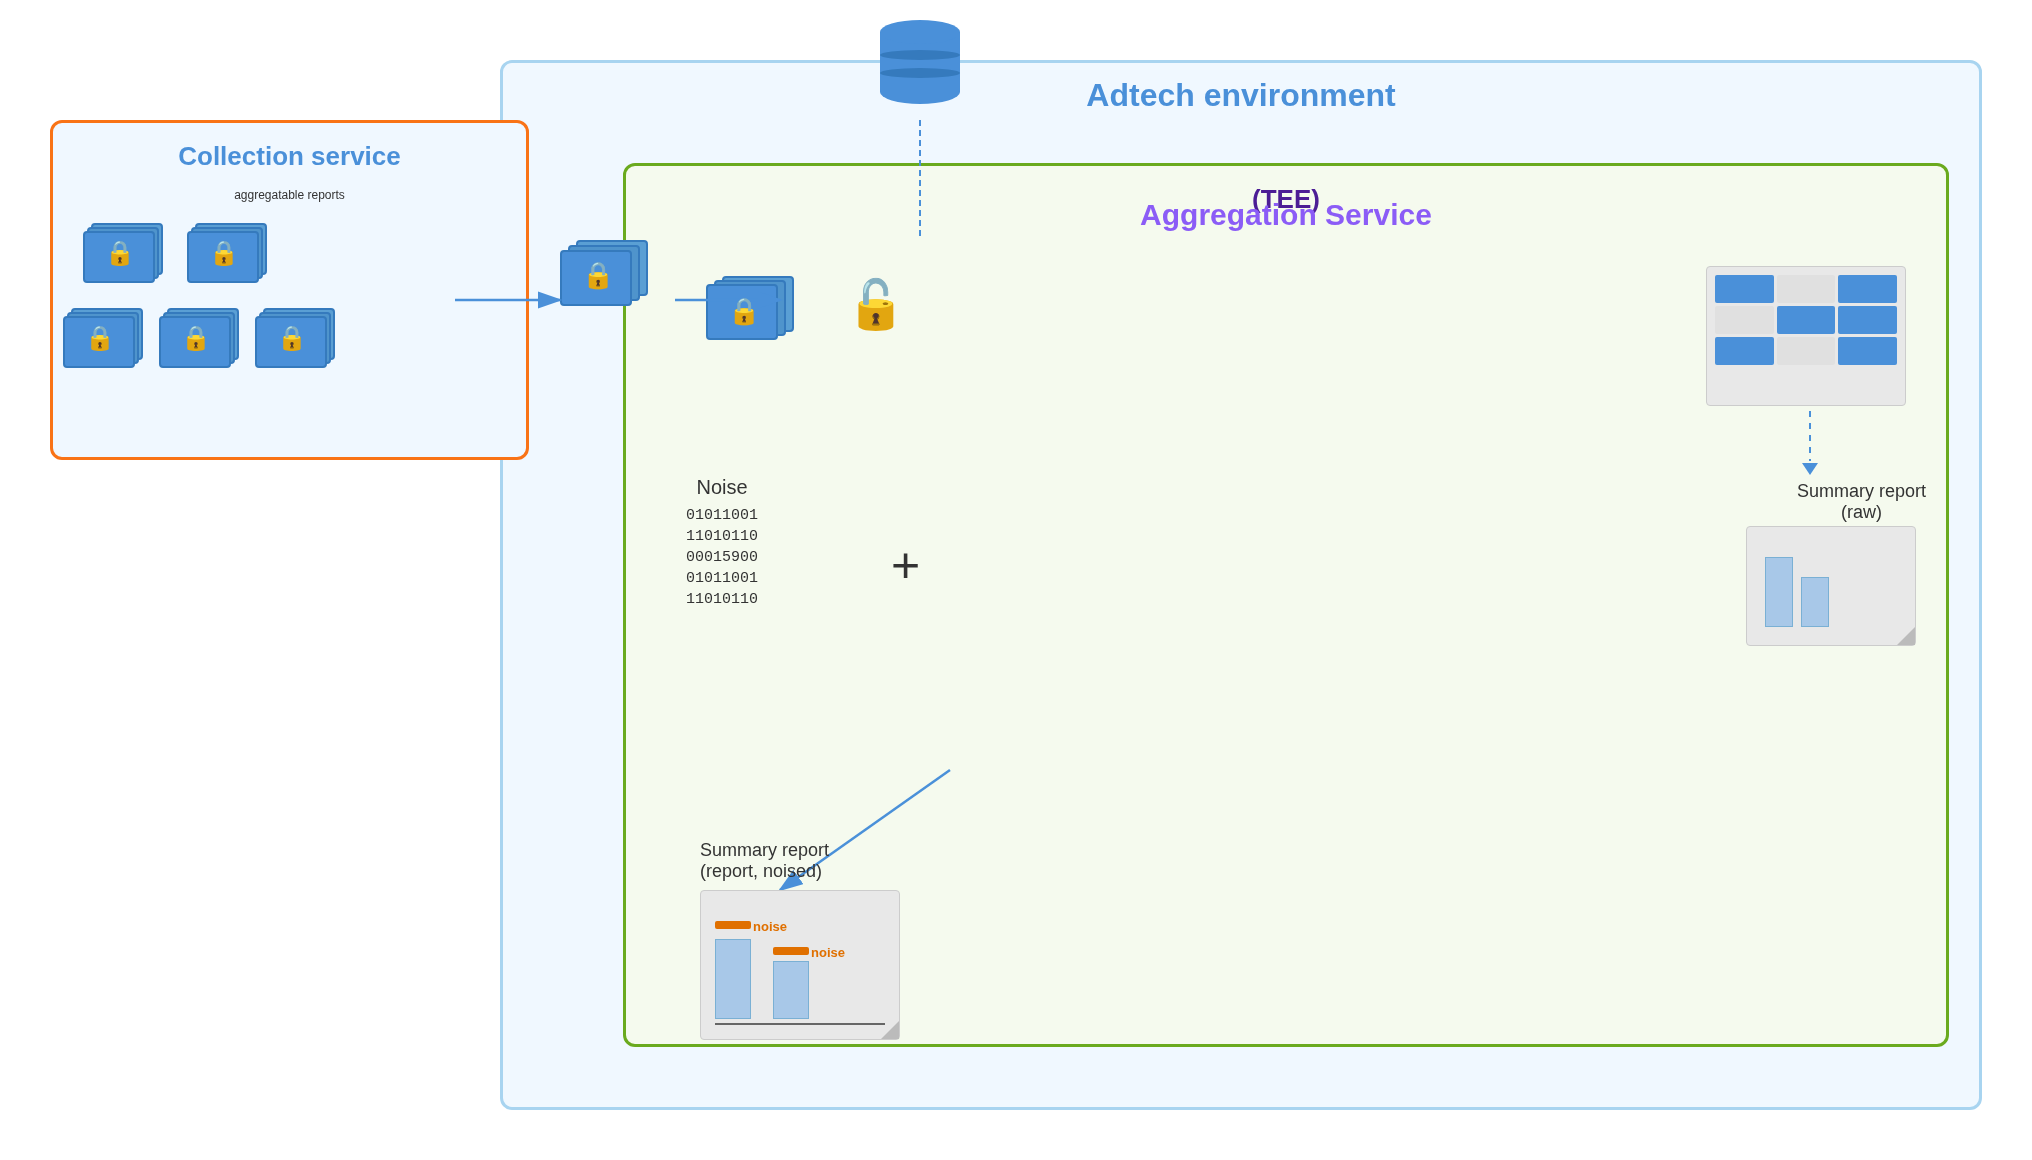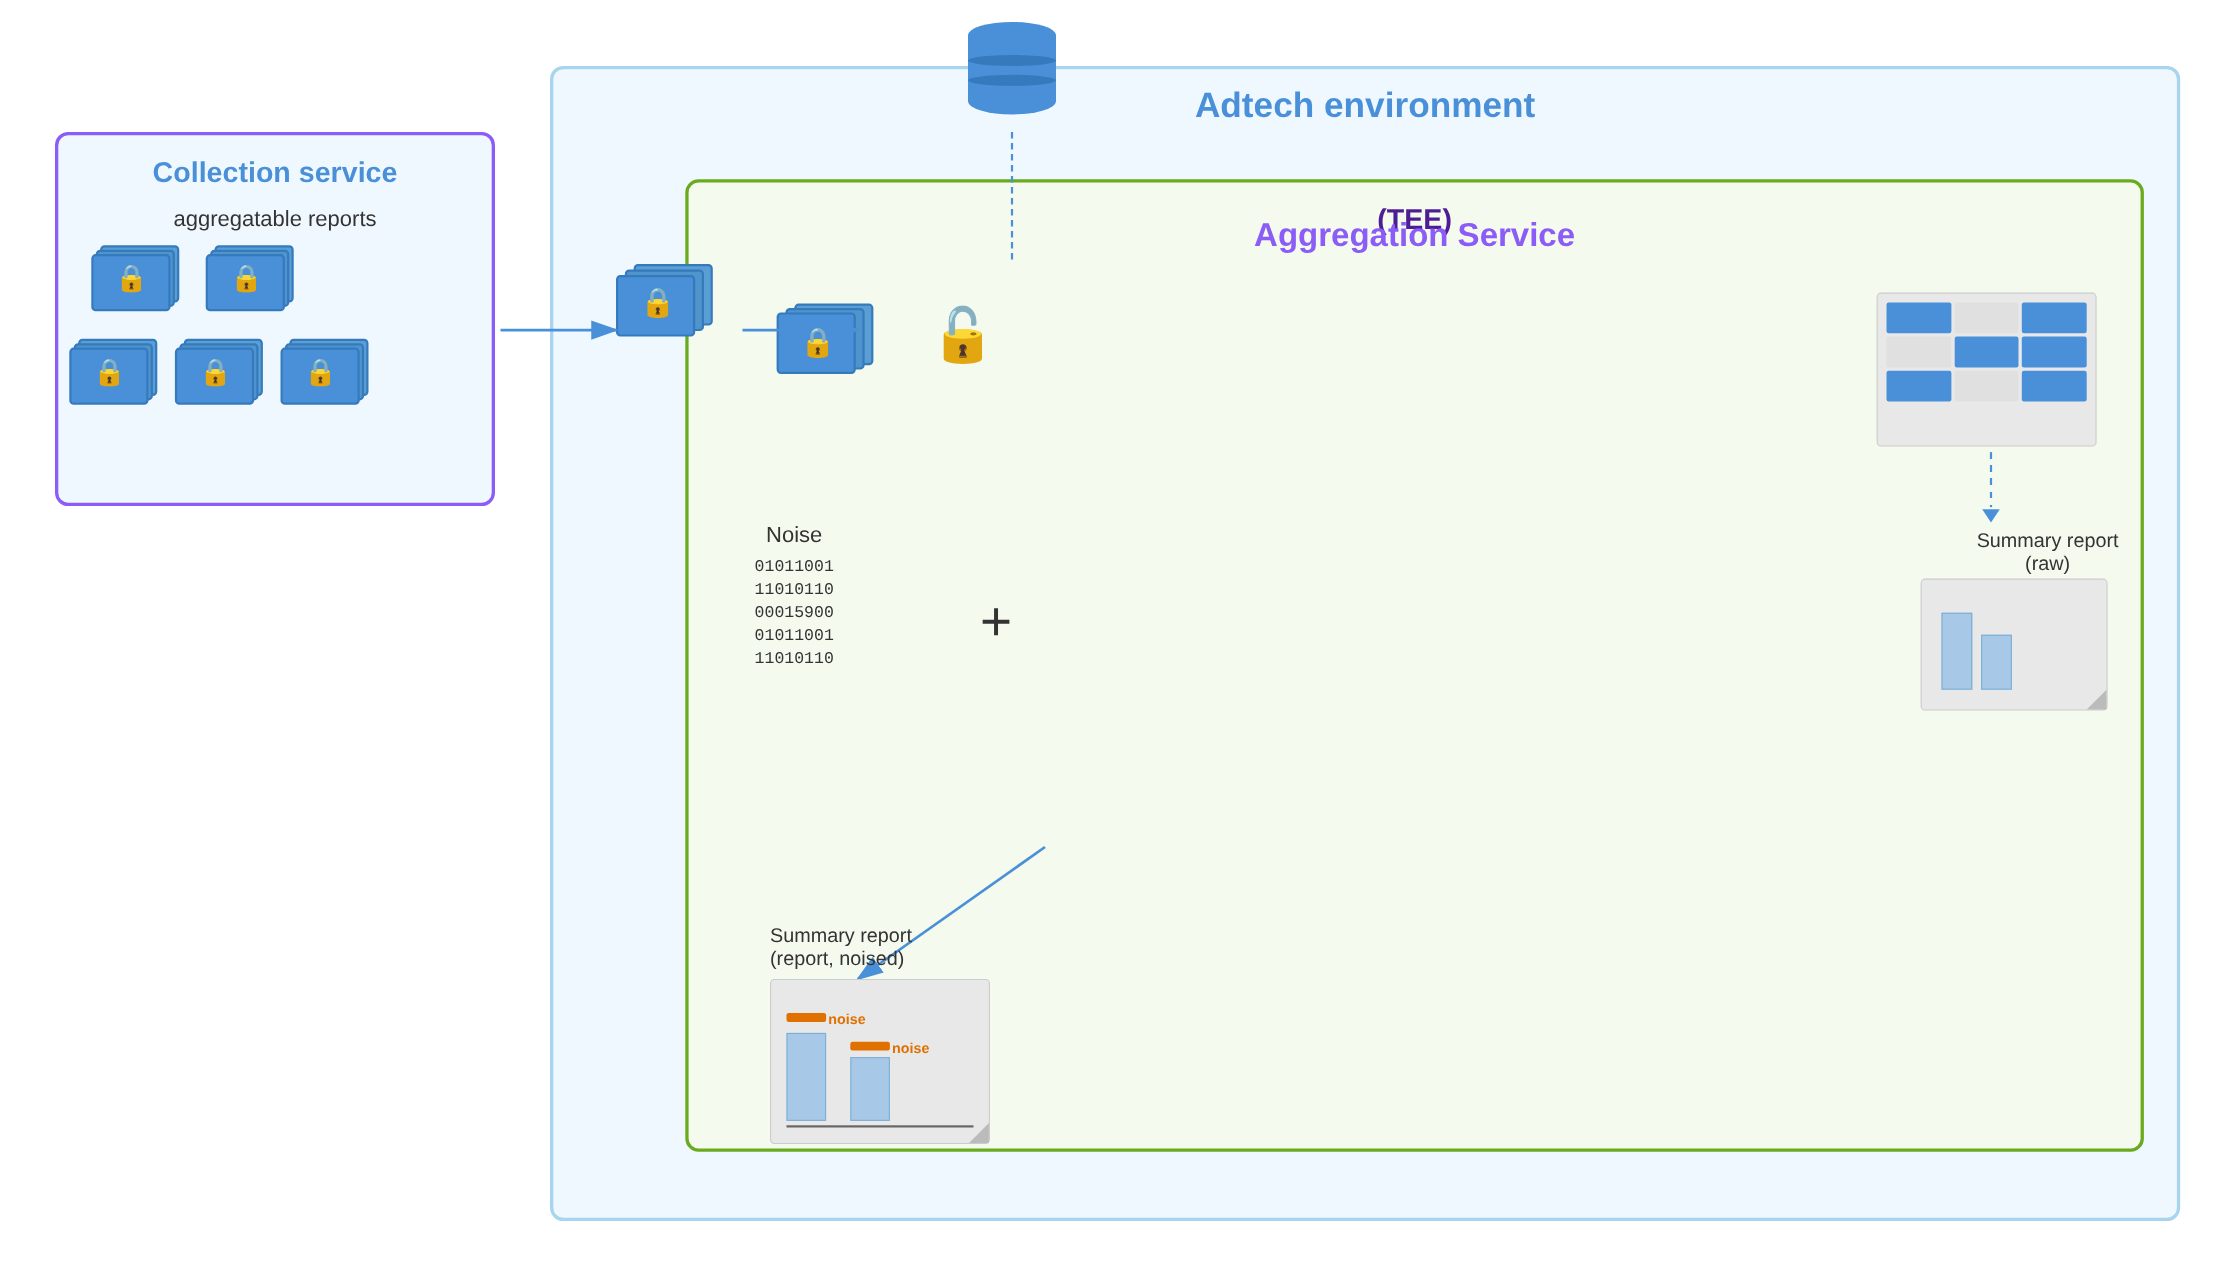--- a/index.html
+++ b/index.html
@@ -38,42 +38,42 @@
       font-weight: bold;
       color: #4a90d9;
       white-space: nowrap;
       text-align: center;
     }
     
     .collection-box {
       position: absolute;
       top: 100px;
       left: 30px;
-      width: 400px;
+      width: 479px;
       height: 340px;
-      border: 3px solid #8b5cf6;
+      border: 3px solid #f97316;
       border-radius: 12px;
       background: #f0f8ff;
     }
     .collection-label {
       position: absolute;
       top: 18px;
       left: 50%;
       transform: translateX(-50%);
       font-size: 26px;
       font-weight: bold;
       color: #4a90d9;
       white-space: nowrap;
     }
     .aggregatable-text {
       position: absolute;
       top: 65px;
       left: 50%;
       transform: translateX(-50%);
-      font-size: 20px;
+      font-size: 12px;
       color: #333;
       white-space: nowrap;
     }
     
     .aggregation-box {
       position: absolute;
       top: 100px;
       left: 120px;
       right: 30px;
       bottom: 60px;

